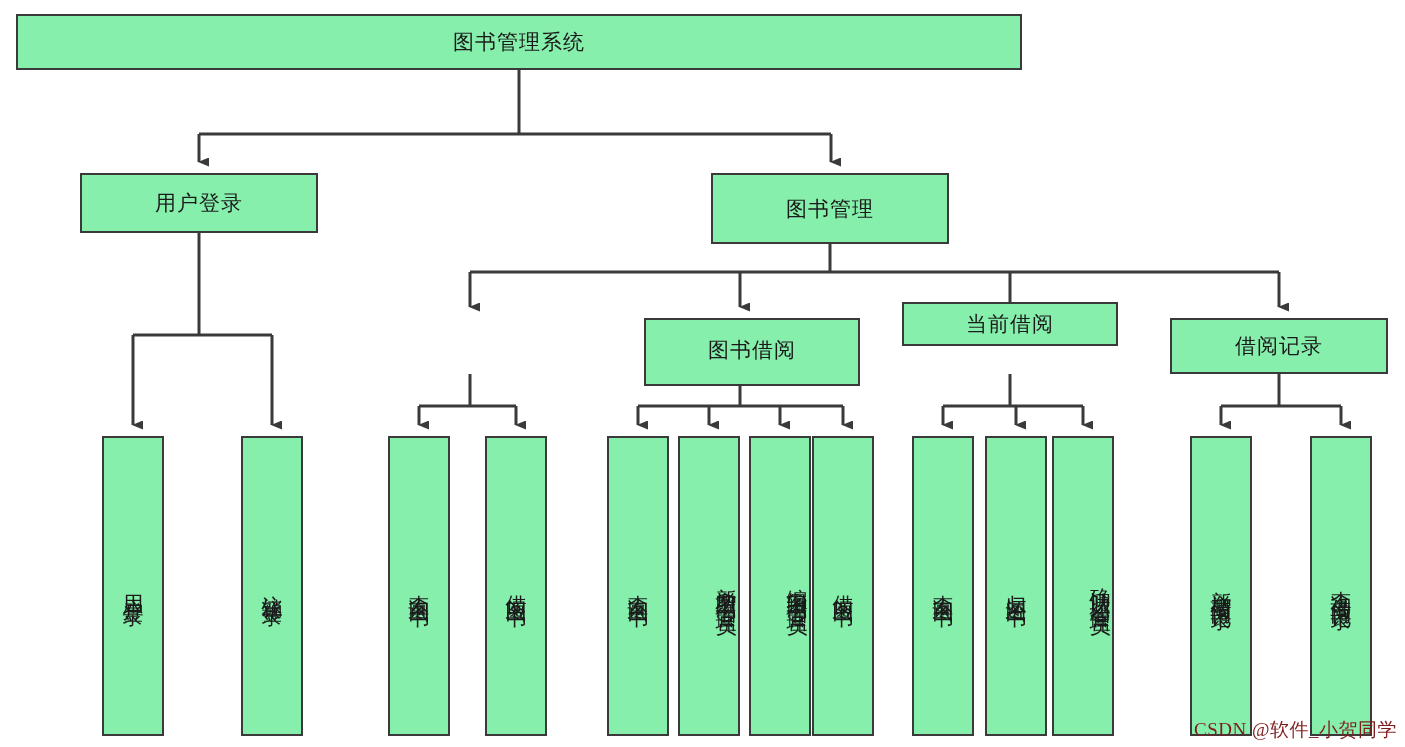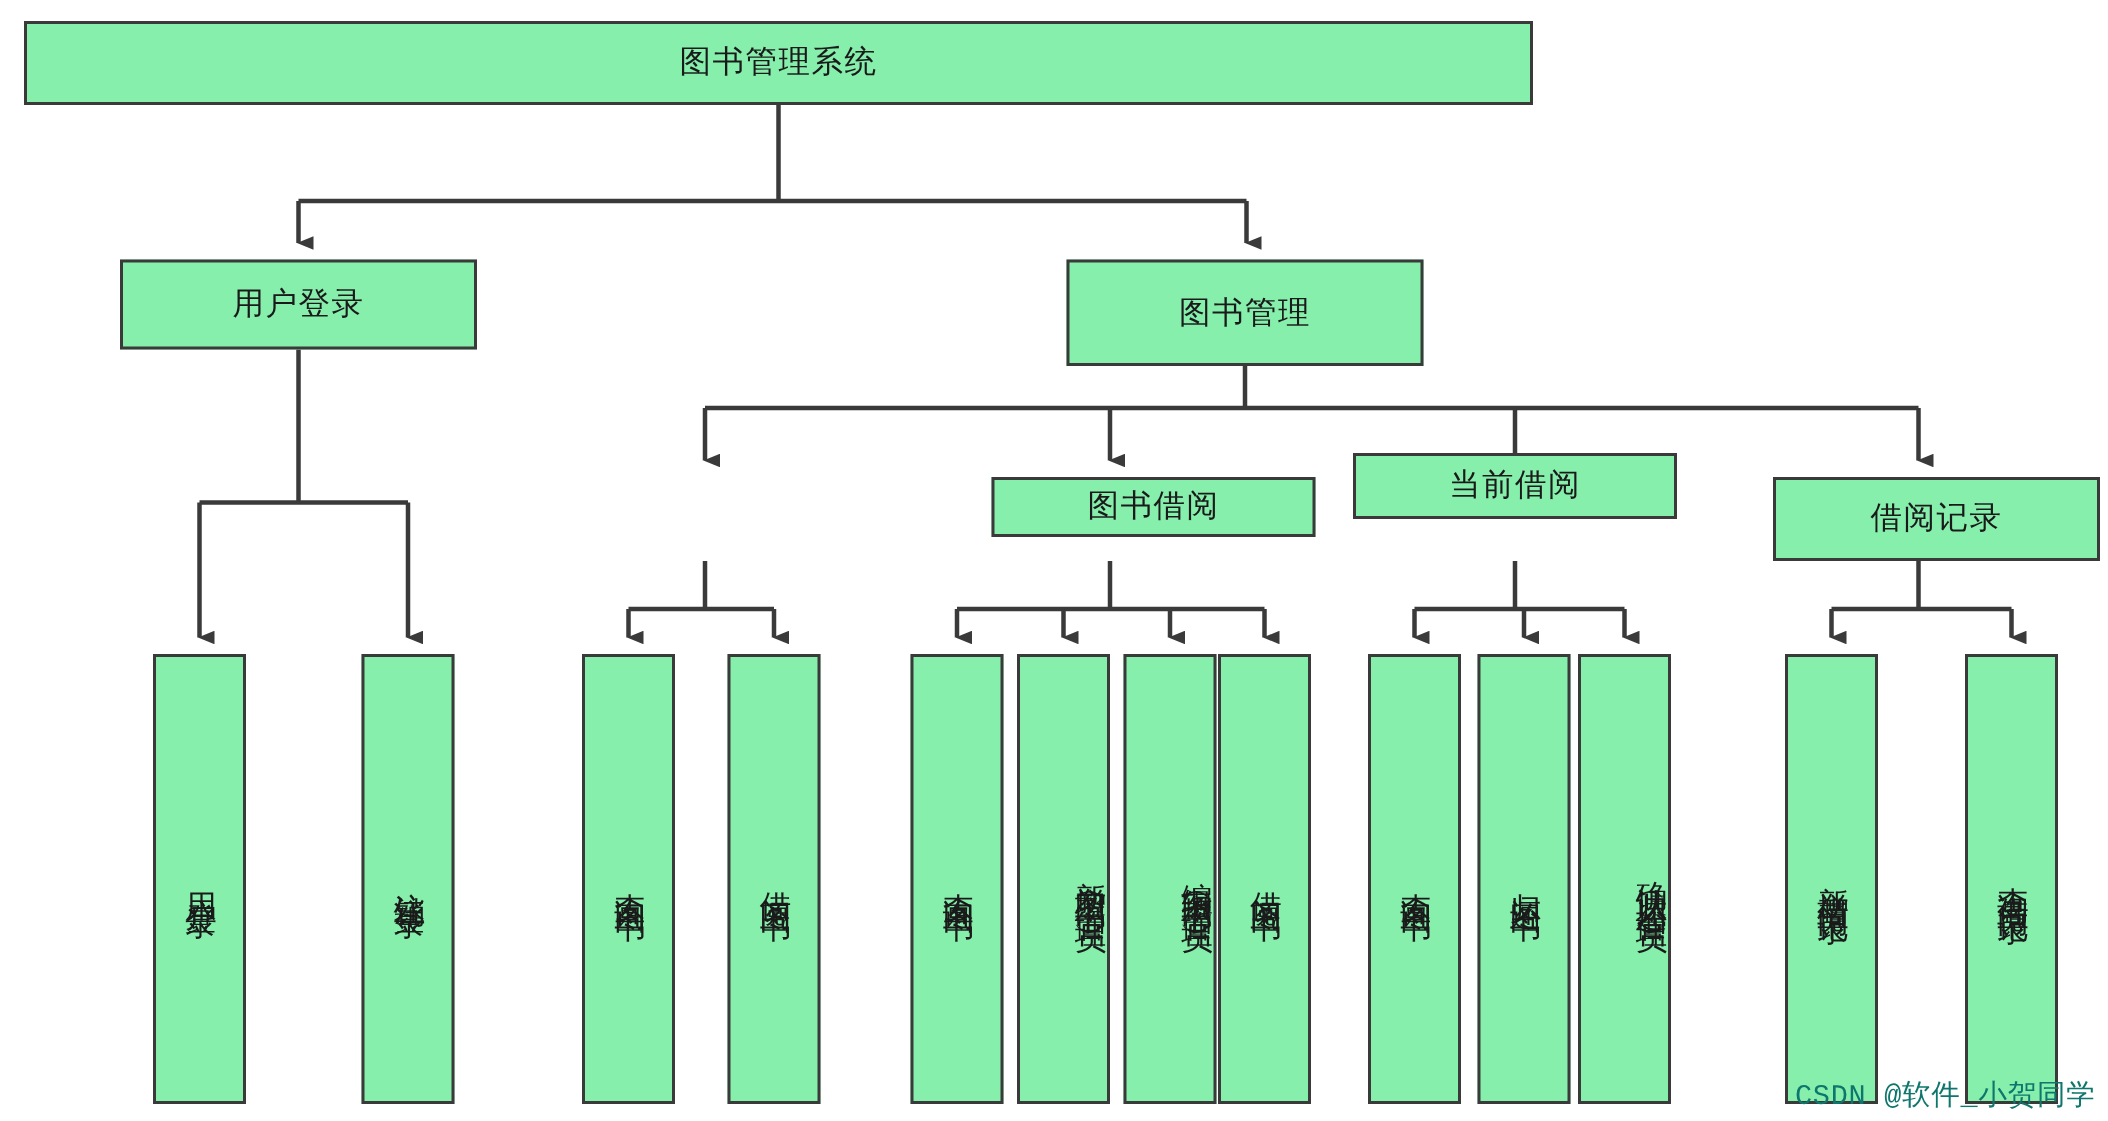--- a/index.html
+++ b/index.html
@@ -52,25 +52,25 @@
   }
   .node-v.centered {
     align-items: center;
     padding-top: 0;
   }
   #watermark {
     position: absolute;
     right: 8px;
     bottom: 4px;
     font-size: 19px;
-    color: #0f766e;
+    color: #7f1d1d;
     letter-spacing: 0.5px;
     white-space: nowrap;
     z-index: 5;
-    font-family: Liberation Mono, monospace;
+    font-family: Liberation Serif, serif;
   }
 </style>
 </head>
 <body>
 
 <div id="canvas">
 
   <svg id="svg-layer" viewBox="0 0 1405 747" xmlns="http://www.w3.org/2000/svg">
     <defs>
       <marker id="arrowhead" markerWidth="9" markerHeight="11" refX="4.5" refY="10" orient="auto" markerUnits="userSpaceOnUse">
@@ -125,27 +125,27 @@
     <span>图书管理系统</span>
   </div>
 
   <div class="node node-h" style="left:80px; top:173px; width:238px; height:60px;">
     <span>用户登录</span>
   </div>
   <div class="node node-h" style="left:711px; top:173px; width:238px; height:71px;">
     <span>图书管理</span>
   </div>
 
-  <div class="node node-h" style="left:661px; top:318px; width:216px; height:40px;">
+  <div class="node node-h" style="left:644px; top:318px; width:216px; height:68px;font-family:Liberation Mono, monospace;">
     <span>图书借阅</span>
   </div>
   <div class="node node-h" style="left:902px; top:302px; width:216px; height:44px;">
     <span>当前借阅</span>
   </div>
-  <div class="node node-h" style="left:1170px; top:318px; width:218px; height:56px;margin-left:12px;">
+  <div class="node node-h" style="left:1170px; top:318px; width:218px; height:56px;">
     <span>借阅记录</span>
   </div>
 
   <div class="node node-v centered" style="left:102px; top:436px; width:62px; height:300px;">
     <span>用户登录</span>
   </div>
   <div class="node node-v centered" style="left:241px; top:436px; width:62px; height:300px;">
     <span>注销登录</span>
   </div>
   <div class="node node-v centered" style="left:388px; top:436px; width:62px; height:300px;">

